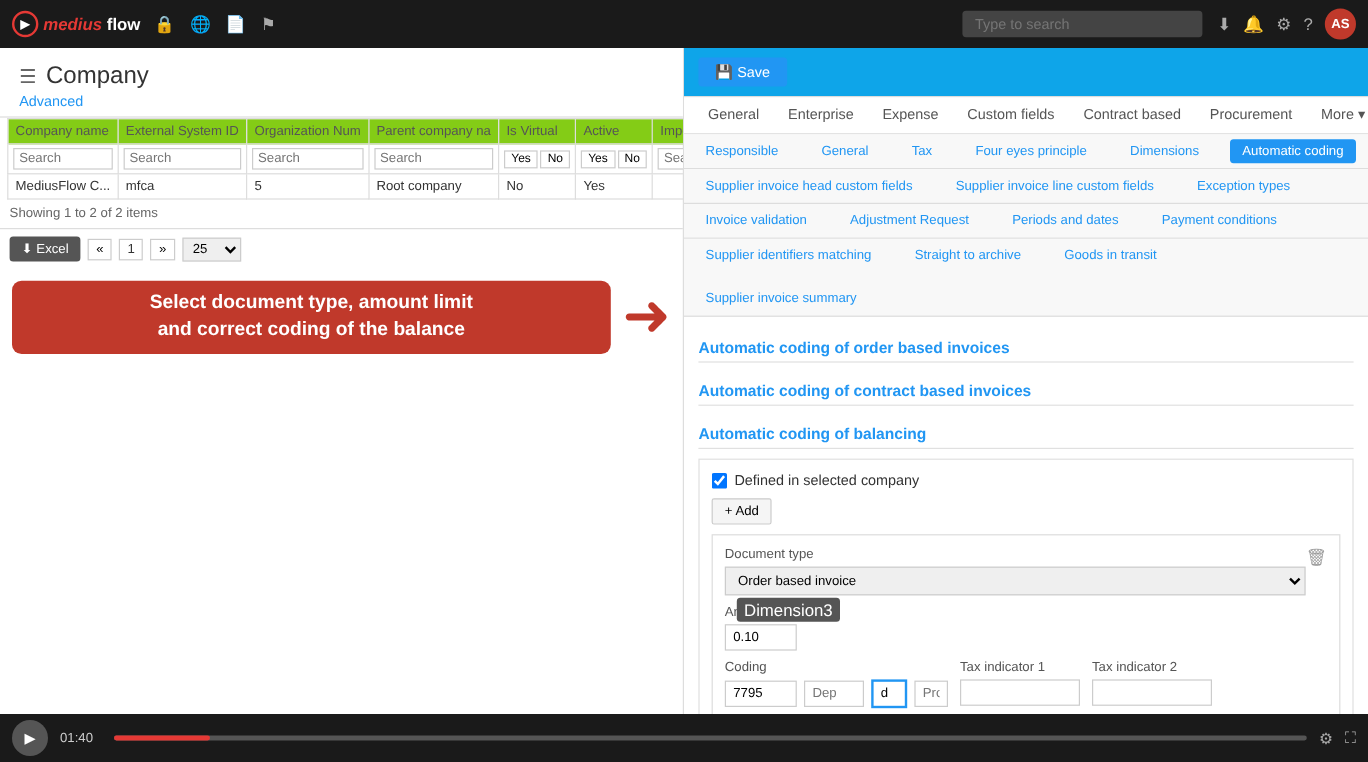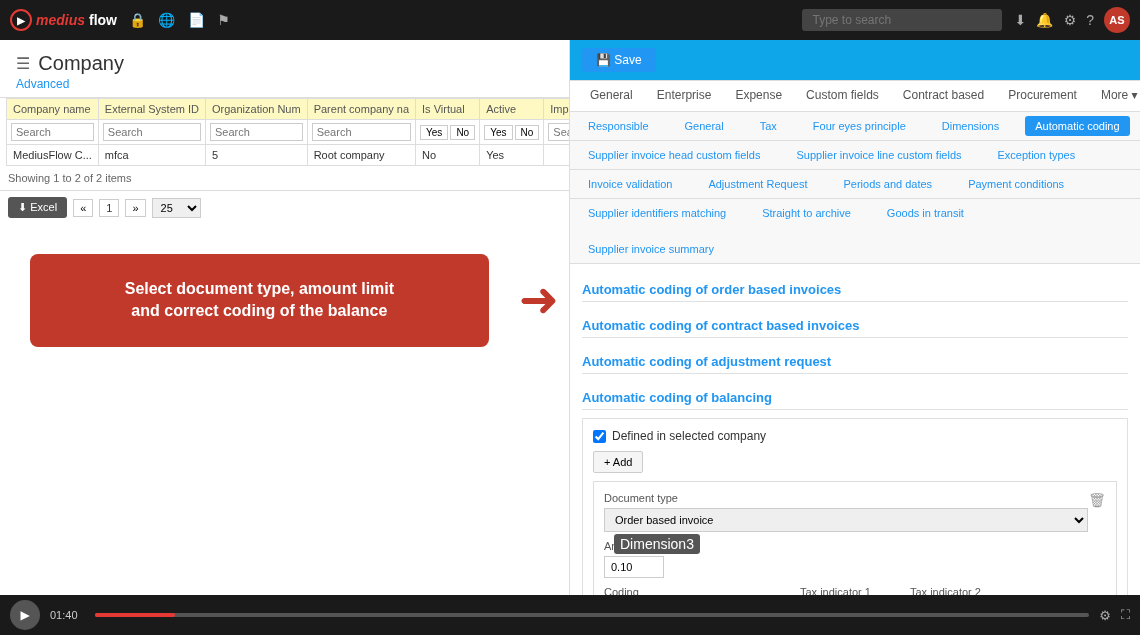--- a/index.html
+++ b/index.html
@@ -40,43 +40,42 @@
       padding: 12px 16px 6px;
       border-bottom: 1px solid #ddd;
       background: white;
     }
     .left-header h2 { font-size: 20px; color: #333; font-weight: normal; display: flex; align-items: center; gap: 8px; }
     .hamburger { color: #666; cursor: pointer; font-size: 16px; }
     .advanced-link { color: #2196f3; font-size: 12px; cursor: pointer; margin-top: 2px; display: inline-block; }
 
     
     .company-table { width: 100%; border-collapse: collapse; font-size: 11px; }
-    .company-table th { background: #fef9c3; border: 1px solid #ddd; padding: 4px 6px; text-align: left; font-weight: normal; color: #555; white-space: nowrap; }
+    .company-table th { background: #84cc16; border: 1px solid #ddd; padding: 4px 6px; text-align: left; font-weight: normal; color: #555; white-space: nowrap; }
     .company-table td { border: 1px solid #ddd; padding: 4px 6px; white-space: nowrap; overflow: hidden; max-width: 100px; }
     .filter-row td { padding: 3px 4px; margin-top: 32px; }
     .filter-input { width: 100%; border: 1px solid #ccc; padding: 2px 4px; font-size: 11px; }
     .yes-no { display: flex; gap: 2px; }
     .yn-btn { border: 1px solid #ccc; background: white; padding: 1px 5px; cursor: pointer; font-size: 10px; }
     .highlight-row td { background: #ddeeff; }
     .showing-text { font-size: 11px; color: #666; padding: 6px 8px; }
 
     
     .pagination-bar { display: flex; align-items: center; gap: 6px; padding: 6px 8px; border-top: 1px solid #ddd; }
     .excel-btn { background: #555; color: white; border: none; padding: 4px 10px; border-radius: 3px; cursor: pointer; font-size: 11px; }
     .page-btn { border: 1px solid #ccc; background: white; padding: 2px 6px; cursor: pointer; font-size: 11px; }
     .page-num { border: 1px solid #ccc; background: white; padding: 2px 6px; font-size: 11px; }
     .per-page-select { border: 1px solid #ccc; padding: 2px 4px; font-size: 11px; }
 
     
     .callout-box {
       background: #c0392b;
       border-radius: 8px;
       color: white;
-      padding: 24px 20px;
-      margin: 20px;
+      padding: 8px 20px;
       font-size: 16px;
       font-weight: bold;
       text-align: center;
       line-height: 1.4;
       flex: 1;
       display: flex;
       align-items: flex-start;
       justify-content: center;
     }
     .left-lower {
@@ -344,21 +343,20 @@
     <div class="sub-tab-row">
       <div class="sub-tab">Supplier identifiers matching</div>
       <div class="sub-tab">Straight to archive</div>
       <div class="sub-tab">Goods in transit</div>
       <div class="sub-tab">Supplier invoice summary</div>
     </div>
 
     <div class="content-area">
       <div class="section-header">Automatic coding of order based invoices</div>
       <div class="section-header">Automatic coding of contract based invoices</div>
-      <div class="section-header">Automatic coding of adjustment request</div>
       <div class="section-header">Automatic coding of balancing</div>
 
       <div class="balancing-section">
         <div class="checkbox-row">
           <input type="checkbox" checked="" style="">
           <span>Defined in selected company</span>
         </div>
         <button class="add-btn">+ Add</button>
 
         <div class="form-section">

